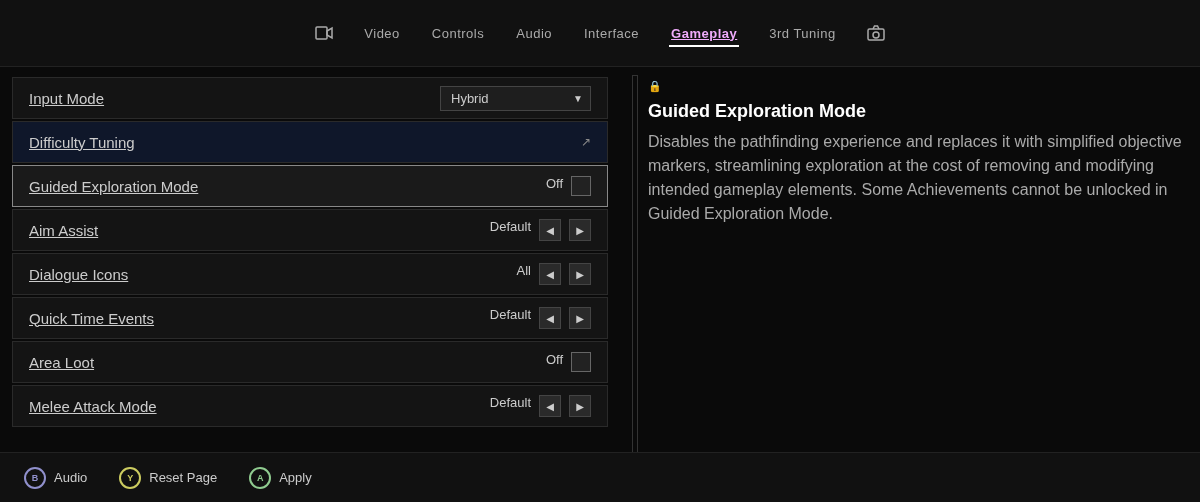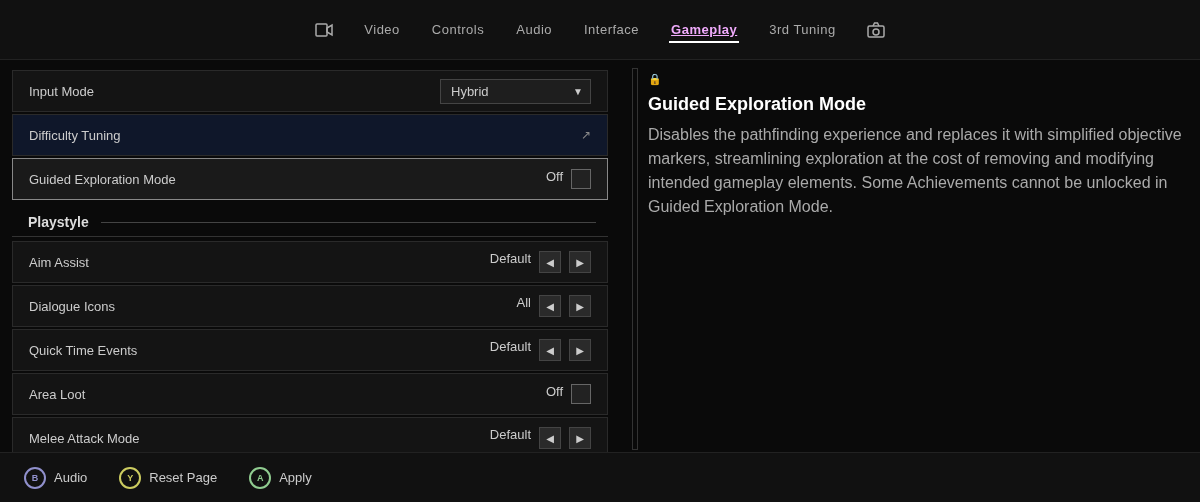--- a/index.html
+++ b/index.html
@@ -12,21 +12,21 @@
       color: #ccc;
       overflow: hidden;
       position: relative;
     }
 
     
     .top-nav {
       display: flex;
       align-items: center;
       justify-content: center;
-      height: 60px;
+      height: 67px;
       gap: 28px;
       background: #111;
       border-bottom: 1px solid #222;
     }
 
     .nav-item {
       font-size: 13px;
       color: #aaa;
       cursor: pointer;
       letter-spacing: 0.5px;
@@ -85,22 +85,23 @@
       background: #141414;
       position: relative;
     }
 
     .setting-row.highlighted {
       border: 1px solid #888;
       background: #1a1a1a;
     }
 
     .setting-label {
-      font-size: 13px;
-      color: #ccc;
+      font-size: 15px;
+      color: #ccc;
+      text-decoration: underline;
     }
 
     .setting-value {
       display: flex;
       align-items: flex-start;
       gap: 8px;
       font-size: 13px;
       color: #ccc;
     }
 
@@ -370,24 +371,20 @@
     </div>
 
     <div class="setting-row highlighted">
       <span class="setting-label">Guided Exploration Mode</span>
       <div class="setting-value">
         <span>Off</span>
         <div class="toggle-box"></div>
       </div>
     </div>
 
-    <div class="section-header">
-      <span>Playstyle</span>
-      <div class="section-divider-line"></div>
-    </div>
 
     <div class="setting-row">
       <span class="setting-label">Aim Assist</span>
       <div class="setting-value">
         <span>Default</span>
         <div class="arrow-btn">◀</div>
         <div class="arrow-btn">▶</div>
       </div>
     </div>
 

